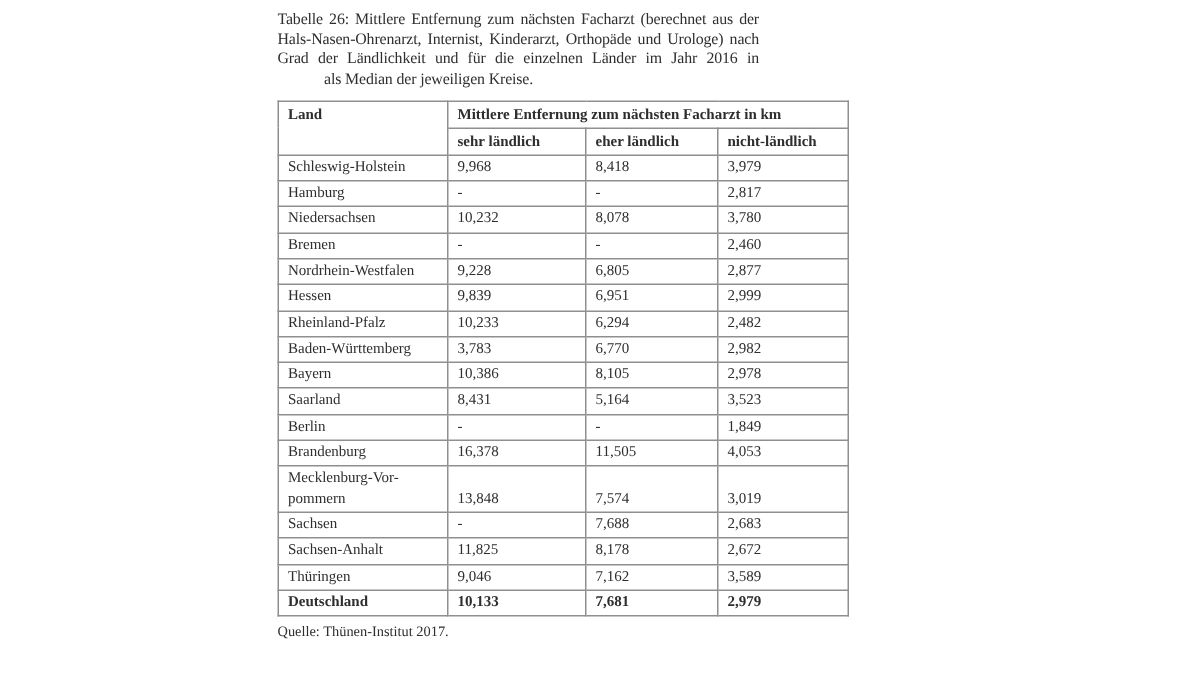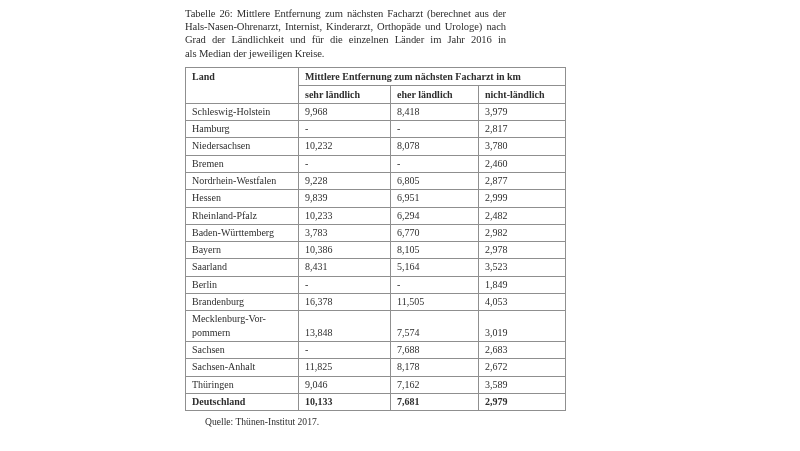--- a/index.html
+++ b/index.html
@@ -20,21 +20,21 @@
   .caption { font-size: 10.6px; }
   .cap-line {
     text-align: justify;
     text-align-last: justify;
     line-height: 13.2px;
     letter-spacing: -0.1px;
     overflow: hidden;
     white-space: normal;
     height: 13.2px;
   }
-  .cap-line.cap-last { text-align-last: left; }
+  .cap-line.cap-last { text-align-last: left; margin-left: 31px; }
 
   table.facharzt {
     border-collapse: collapse;
     table-layout: fixed;
     width: 380px;
     margin-top: 7px;
     font-size: 10px;
     color: #2e2e2e;
   }
   table.facharzt th,
@@ -58,21 +58,20 @@
     padding: 1px 5px 2px 6px;
     height: 17px;
   }
   td.num { padding-right: 5px; }
   tr.bold td { font-weight: bold; }
 
   .source {
     font-size: 9.6px;
     margin-top: 5px;
     color: #2e2e2e;
-    margin-left: 20px;
   }
 
   .c-land { width: 113px; }
   .c-sehr { width: 92px; }
   .c-eher { width: 88px; }
   .c-nicht { width: 87px; }
 </style>
 </head>
 <body>
 

